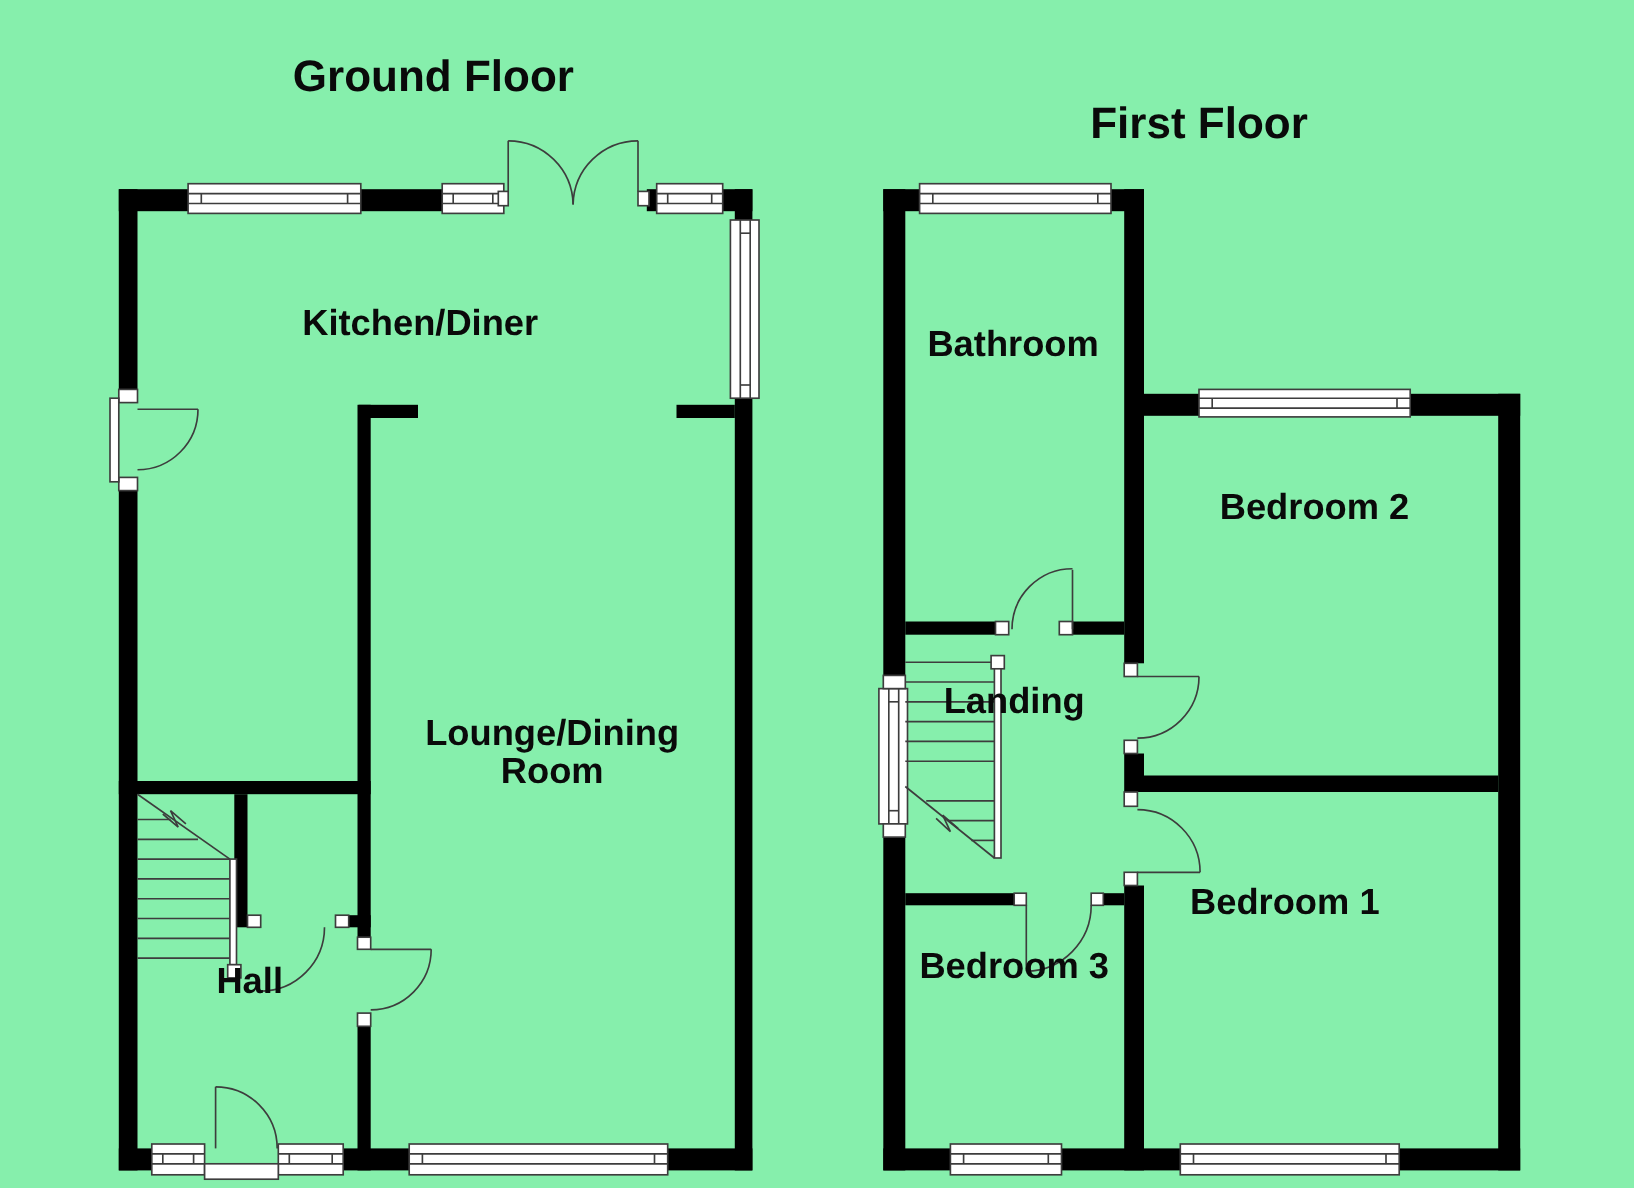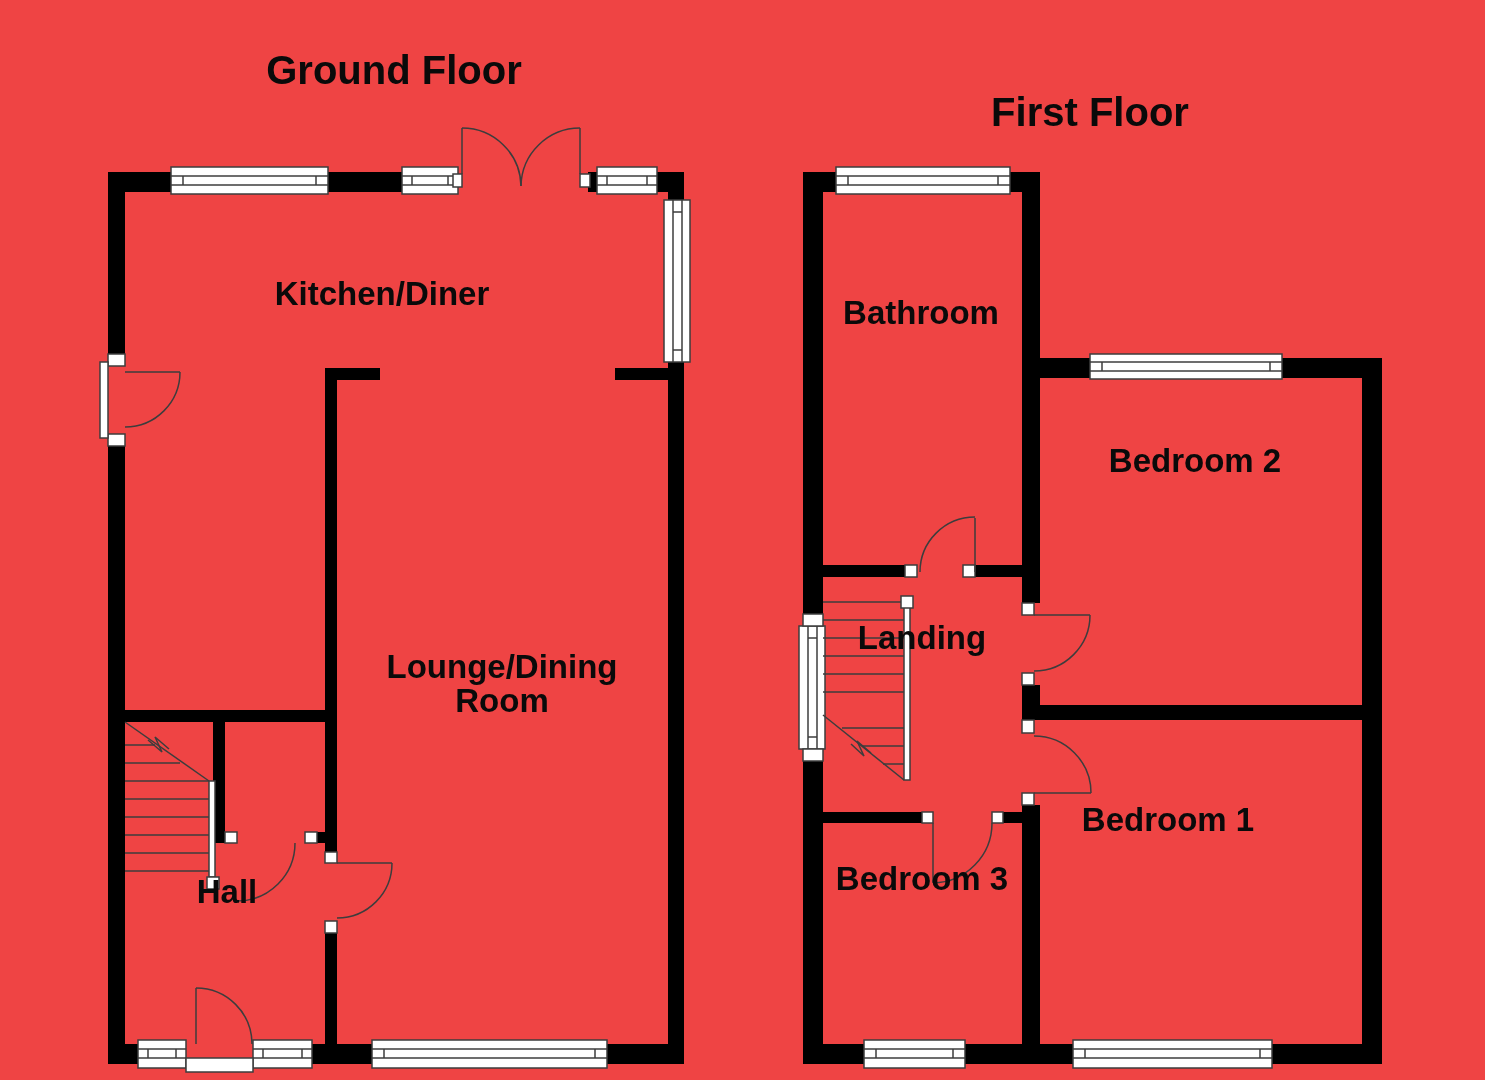--- a/index.html
+++ b/index.html
@@ -1,16 +1,16 @@
 <!DOCTYPE html>
 <html><head>
 <meta charset="utf-8">
 <style>
   html,body{margin:0;padding:0;background:#ffffff;}
-  .stage{position:relative;width:1485px;height:1080px;background:#ef4444;overflow:hidden;}
+  .stage{position:relative;width:1485px;height:1080px;background:#86efac;overflow:hidden;}
   svg{display:block;}
   text{font-family:"Liberation Sans","DejaVu Sans",sans-serif;font-weight:bold;fill:#0a0a0a;}
   .title{font-size:40px;}
   .room{font-size:33px;}
 </style>
 </head>
 <body>
 
 <div class="stage">
 <svg width="1485" height="1080" viewBox="0 0 1485 1080">

